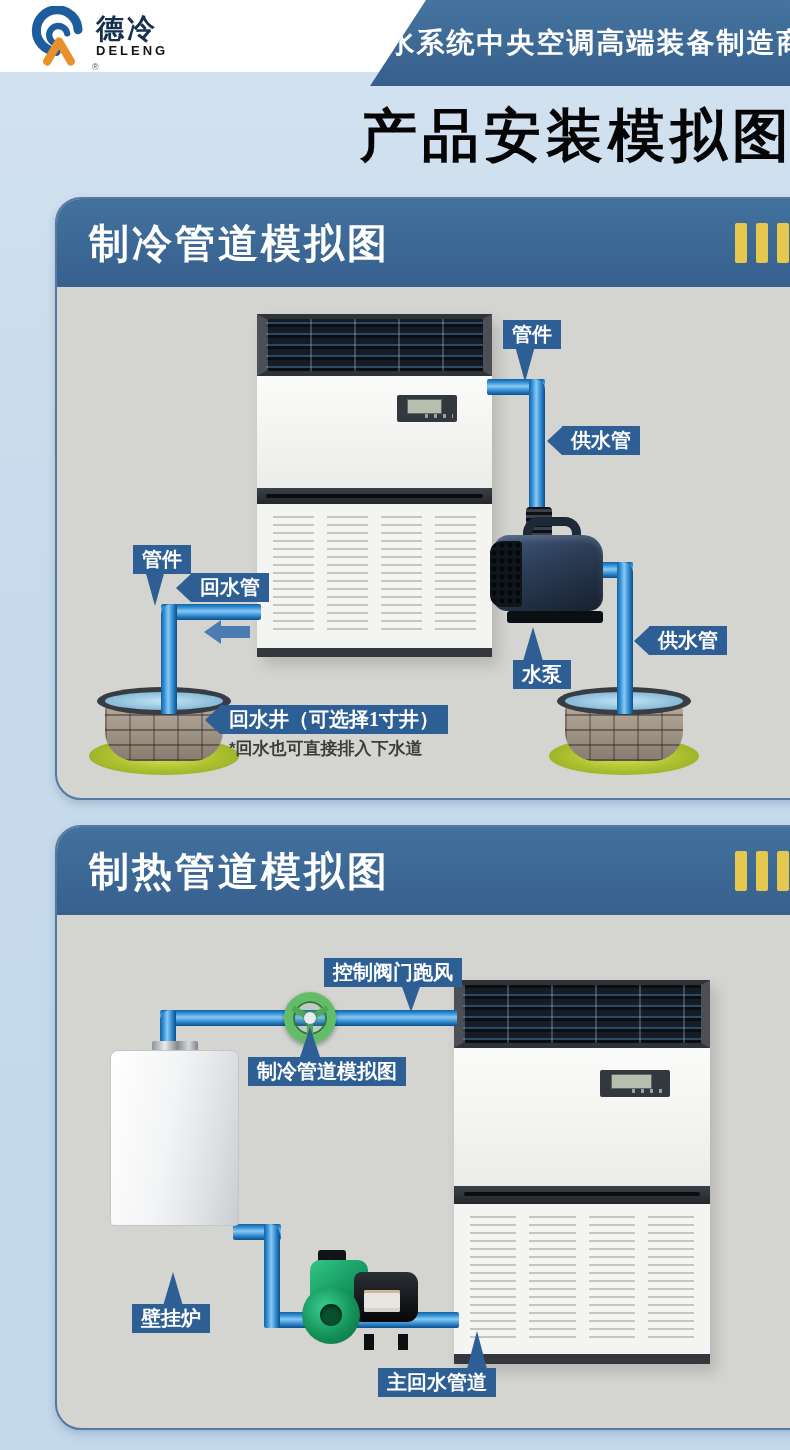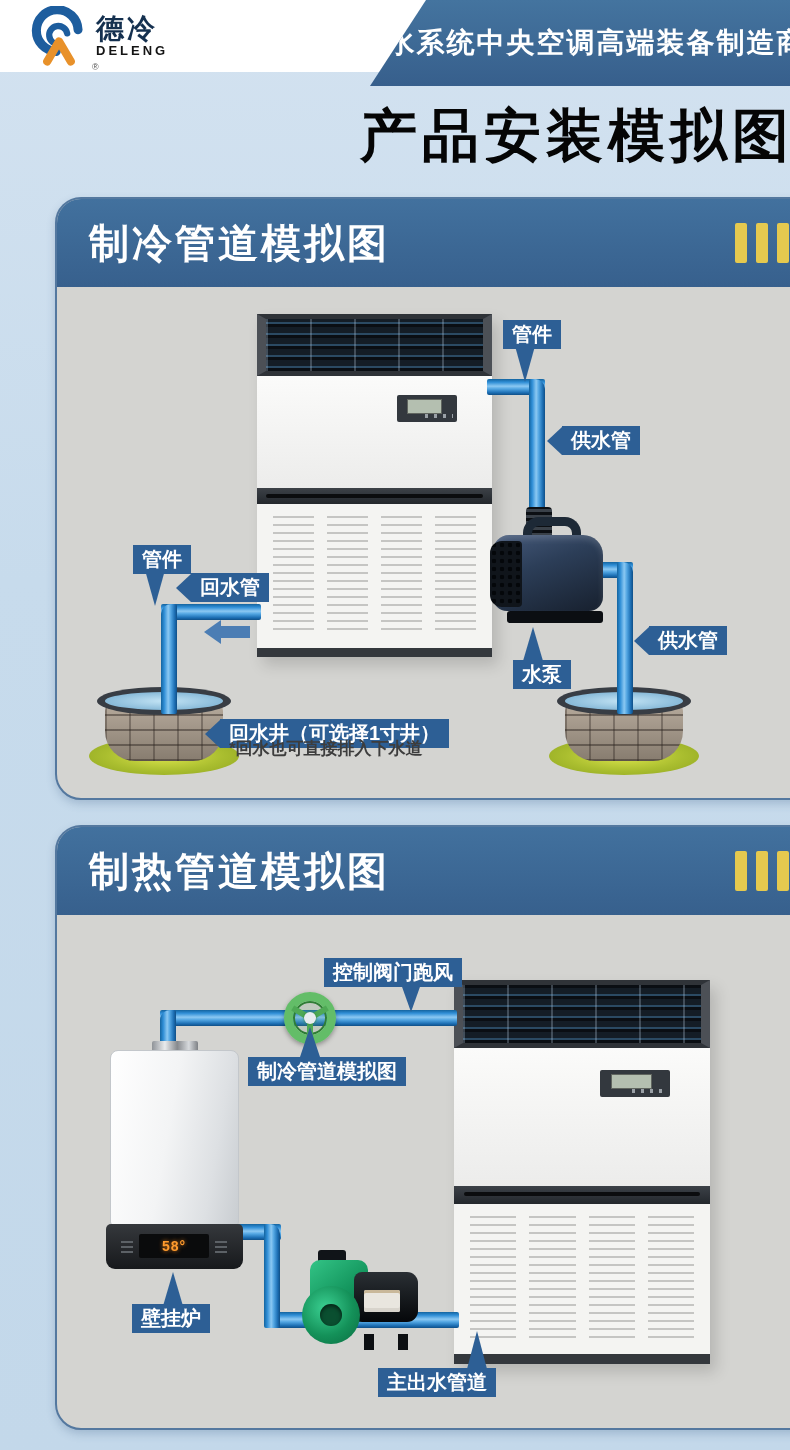--- a/index.html
+++ b/index.html
@@ -208,21 +208,21 @@
       <div class="lbl" style="left:76px;top:258px;">管件</div>
       <div class="ptr ptr-down" style="left:88px;top:283px;"></div>
 
       <div class="lbl arr-l" style="left:134px;top:286px;">回水管</div>
 
       <div class="lbl" style="left:456px;top:373px;">水泵</div>
       <div class="ptr ptr-up" style="left:466px;top:340px;"></div>
 
       <div class="lbl arr-l" style="left:592px;top:339px;">供水管</div>
 
-      <div class="lbl arr-l" style="left:163px;top:432px;">回水井（可选择1寸井）</div>
+      <div class="lbl arr-l" style="left:163px;top:418px;font-family:Liberation Serif, serif;">回水井（可选择1寸井）</div>
       <div class="note" style="left:172px;top:450px;">*回水也可直接排入下水道</div>
 
     </div>
   </div>
 
   <div class="panel" style="top:825px;height:605px;">
     <div class="panel-head">
       <span class="panel-title">制热管道模拟图</span>
       <div class="bars">
         <div class="bar"></div>
@@ -259,42 +259,39 @@
         <div class="v-ring"></div>
         <div class="v-spoke" style="transform:rotate(0deg);"></div>
         <div class="v-spoke" style="transform:rotate(120deg);"></div>
         <div class="v-spoke" style="transform:rotate(240deg);"></div>
         <div class="v-hub"></div>
       </div>
 
       <div class="boiler" style="left:53px;top:135px;">
         <div class="b-flue"></div>
         <div class="b-body"></div>
-        <div class="b-panel">
-          <div class="b-disp">58°</div>
-        </div>
       </div>
 
       <div class="pump2" style="left:245px;top:335px;">
         <div class="p2-top"></div>
         <div class="p2-head"></div>
         <div class="p2-motor"></div>
         <div class="p2-volute"></div>
         <div class="p2-leg" style="left:62px;"></div>
         <div class="p2-leg" style="left:96px;"></div>
       </div>
 
       <div class="lbl" style="left:267px;top:43px;">控制阀门跑风</div>
       <div class="ptr ptr-down" style="left:344px;top:69px;border-top-width:28px;"></div>
 
       <div class="lbl" style="left:191px;top:142px;">制冷管道模拟图</div>
       <div class="ptr ptr-up" style="left:243px;top:112px;border-bottom-width:30px;"></div>
 
       <div class="lbl" style="left:75px;top:389px;">壁挂炉</div>
       <div class="ptr ptr-up" style="left:106px;top:357px;"></div>
 
-      <div class="lbl" style="left:321px;top:453px;">主出水管道</div>
+      <div class="lbl" style="left:321px;top:453px;">主回水管道</div>
       <div class="ptr ptr-up" style="left:410px;top:416px;border-bottom-width:38px;"></div>
 
     </div>
   </div>
 
 </div>
 
 </body></html>

